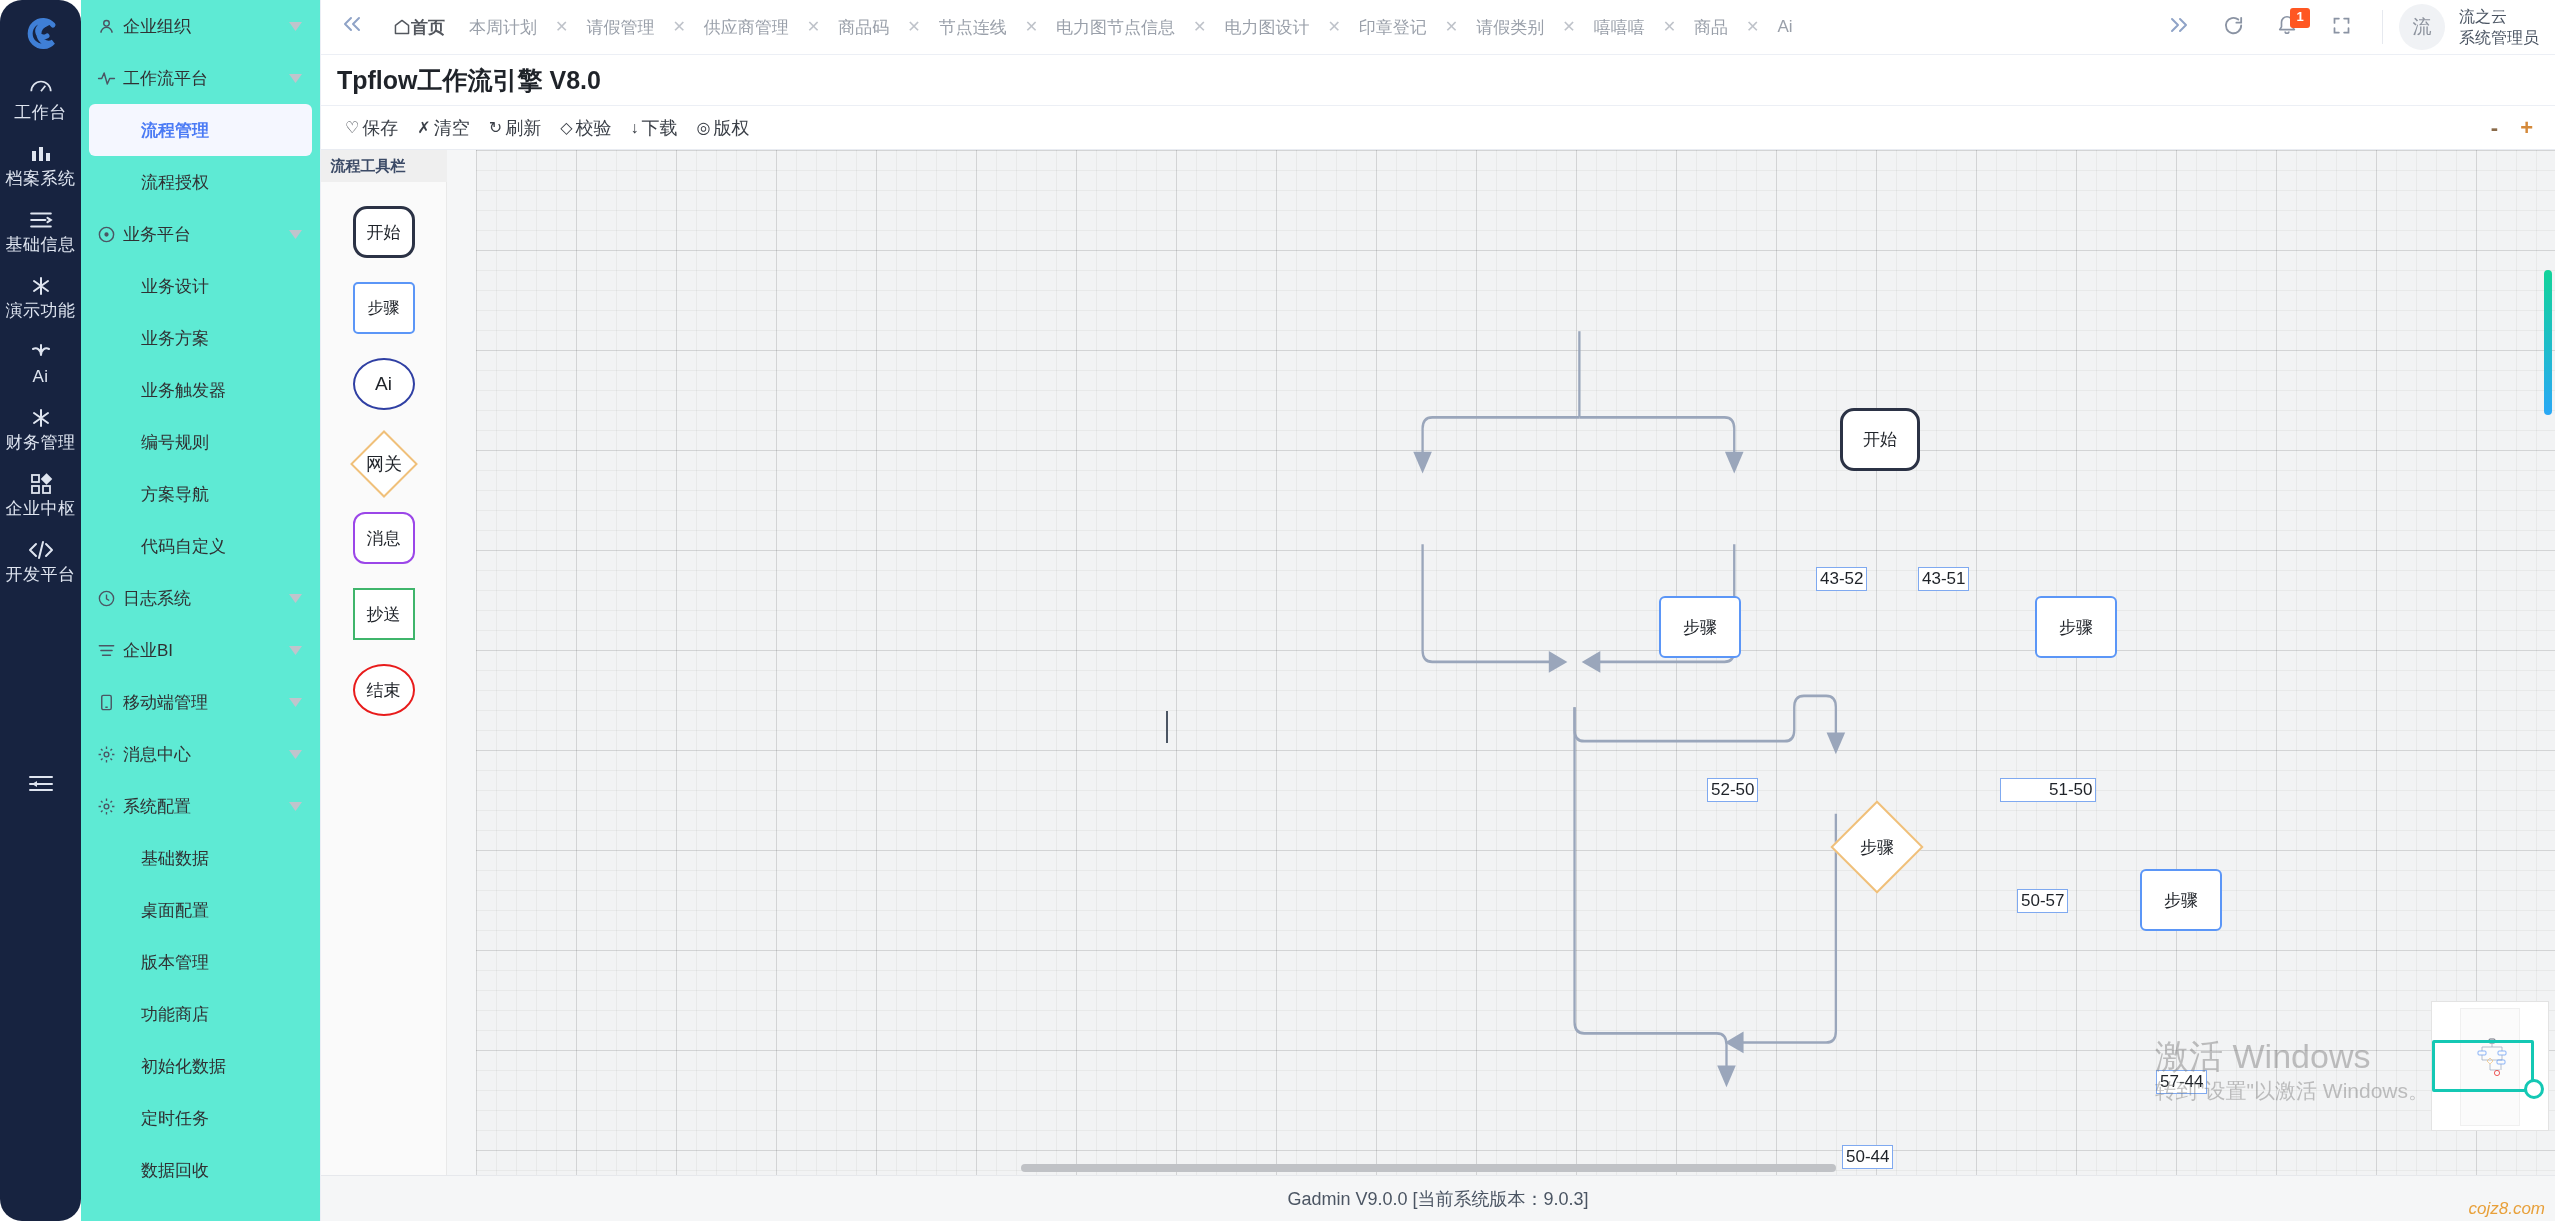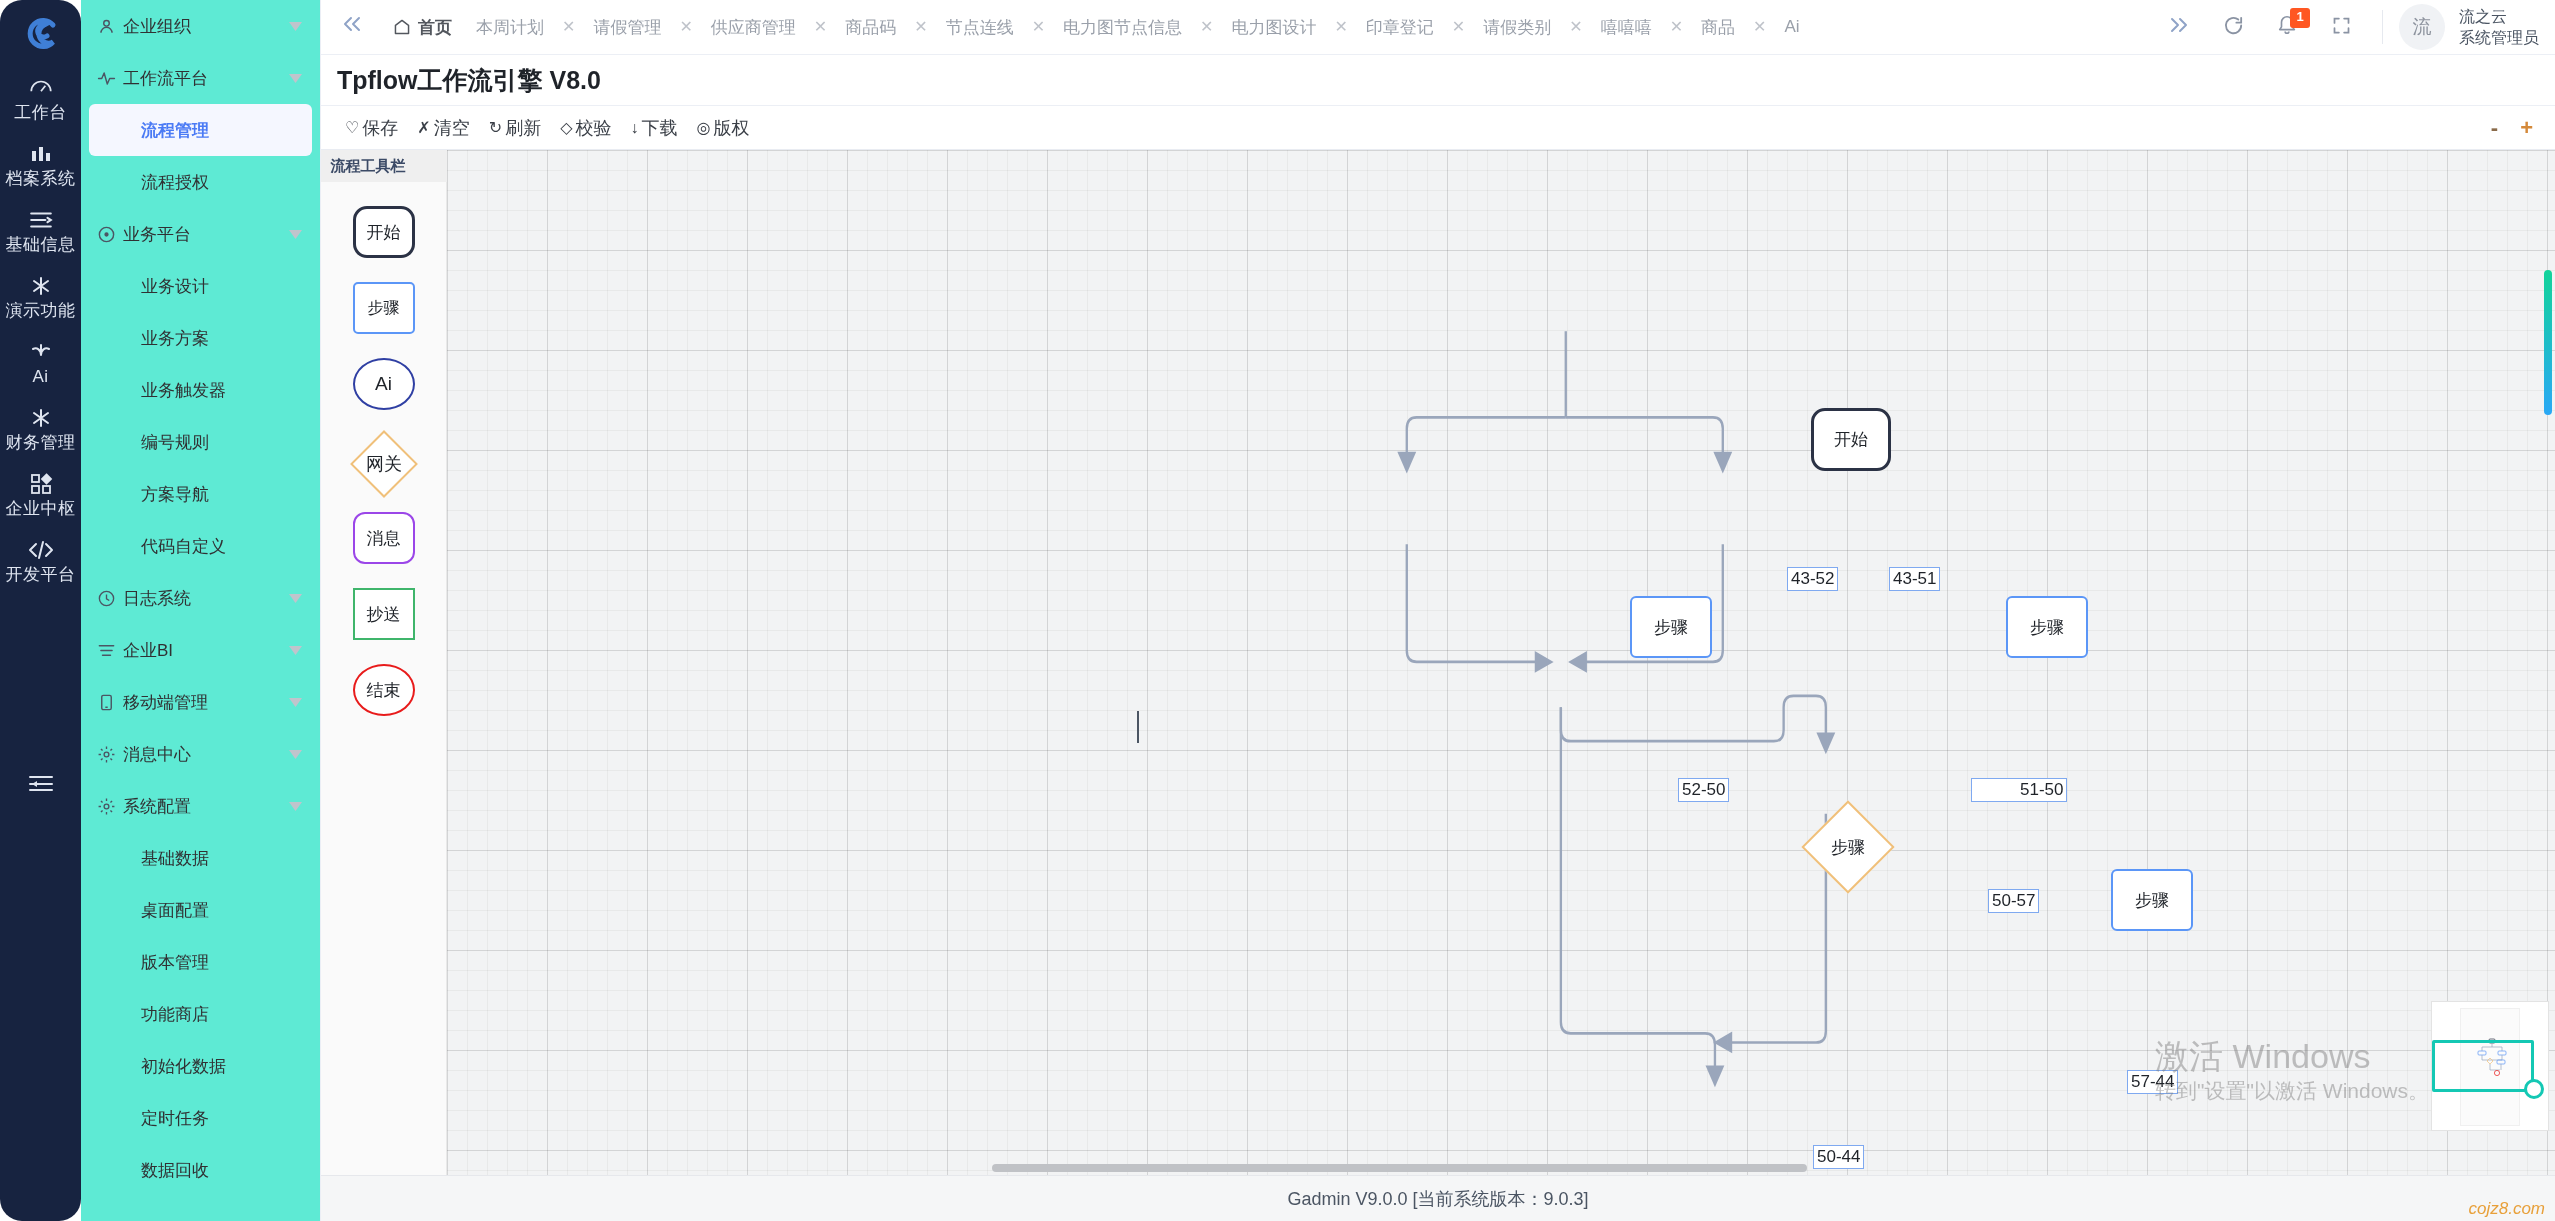--- a/index.html
+++ b/index.html
@@ -64,21 +64,21 @@
   .tabbar {
     height: 55px; flex: 0 0 55px; background: #fff; border-bottom: 1px solid #eceff5;
     display: flex; align-items: center; padding: 0 0 0 8px; min-width:0;
   }
   .tb-arrow {
     width: 46px; flex:0 0 46px; display:flex; align-items:center; justify-content:center;
     color: #8fa3c7; cursor: pointer; font-size: 22px;
   }
   .tabs { display: flex; align-items: center; flex: 1 1 auto; overflow: hidden; min-width:0; }
   .tab {
-    display: flex; align-items: center; gap: 7px; padding: 0 12px; height: 55px;
+    display: flex; align-items: center; padding: 0 12px; height: 55px;
     font-size: 17px; color: #9aa0aa; white-space: nowrap; cursor: pointer;
   }
   .tab.home { color: #53575e; font-weight: bold; padding-left: 18px; }
   .tab .home-ico { display:flex; align-items:center; color:#53575e; }
   .tab-x {
     color: #bfc3ca; font-size: 16px; padding: 0 6px; cursor: pointer; line-height: 1;
   }
   .tb-right { display: flex; align-items: center; flex: 0 0 auto; padding-right: 16px; gap: 4px; }
   .tb-btn {
     width: 50px; height: 55px; display:flex; align-items:center; justify-content:center;
@@ -113,21 +113,21 @@
   .tbtn {
     display:flex; align-items:center; gap: 3px; font-size: 18px; color: #3a3f47;
     padding: 0 8px; cursor: pointer; white-space:nowrap;
   }
   .tbtn .g { color:#3a3f47; font-size: 16px; }
   .tb-zoom { margin-left: auto; display:flex; align-items:center; gap: 22px; padding-right: 22px; }
   .zbtn { font-size: 22px; color: #d4893a; cursor:pointer; line-height: 1; font-weight: bold;}
   .zbtn.minus { color: #8a6b4a; }
 
   
-  .worksp { flex: 1 1 auto; display: flex; min-height: 0; position: relative; background: #f5f6f7;}
+  .worksp { flex: 1 1 auto; display: flex; min-height: 0; position: relative; background: #f5f6f7; gap: 29px;}
 
   .palette {
     width: 126px; flex: 0 0 126px; background: #fafafa; border-right: 1px solid #e9e9e9;
     display:flex; flex-direction: column; align-items:center;
   }
   .pal-title {
     width: 126px; height: 32px; background: #efefef; color: #3b4a66; font-size: 15px;
     font-weight: bold; display:flex; align-items:center; padding-left: 10px;
   }
   .pal-item {

